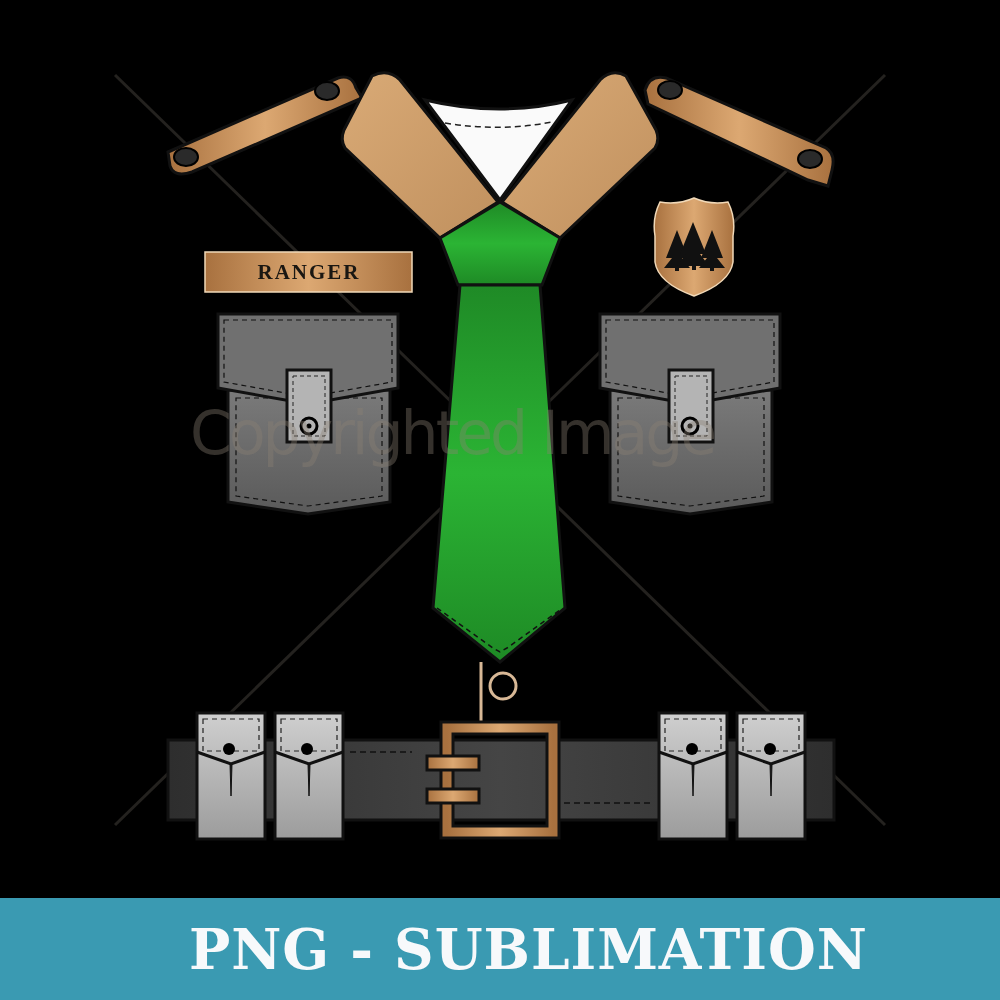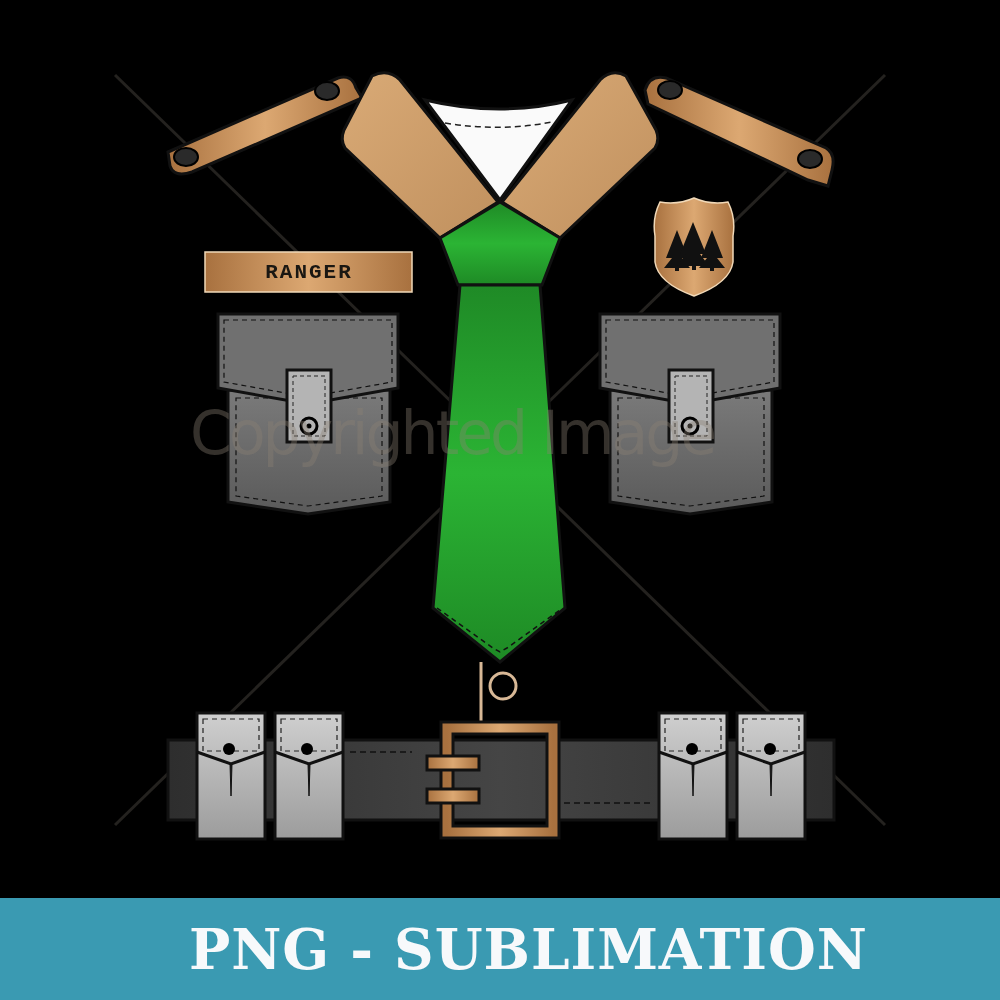--- a/index.html
+++ b/index.html
@@ -7,21 +7,21 @@
   .canvas { position: absolute; left: 0; top: 0; width: 1000px; height: 898px; background: #000; }
   svg.art { position: absolute; left: 0; top: 0; width: 1000px; height: 898px; }
   .watermark {
     position: absolute; left: 190px; top: 398px; width: 640px;
     font-family: "DejaVu Sans", sans-serif; font-size: 60px; letter-spacing: -3px;
     color: rgba(140,130,115,0.38); white-space: nowrap; pointer-events: none;
   }
   .name-tag-text {
     position: absolute; left: 206px; top: 254px; width: 206px; height: 36px;
     display: flex; align-items: center; justify-content: center;
-    font-family: Liberation Mono, monospace; font-weight: bold; font-size: 21px; letter-spacing: 2px;
+    font-family: Liberation Serif, serif; font-weight: bold; font-size: 21px; letter-spacing: 2px;
     color: #1a1712;
   }
   .banner {
     position: absolute; left: 0; top: 898px; width: 1000px; height: 102px;
     background: #3a9ab2; display: flex; align-items: center; justify-content: center; padding-left: 28px;
   }
   .banner-text {
     font-family: "DejaVu Serif", serif; font-weight: bold; font-size: 56px;
     color: #f7f9fb; letter-spacing: 1px; transform: scaleX(0.98);
   }

